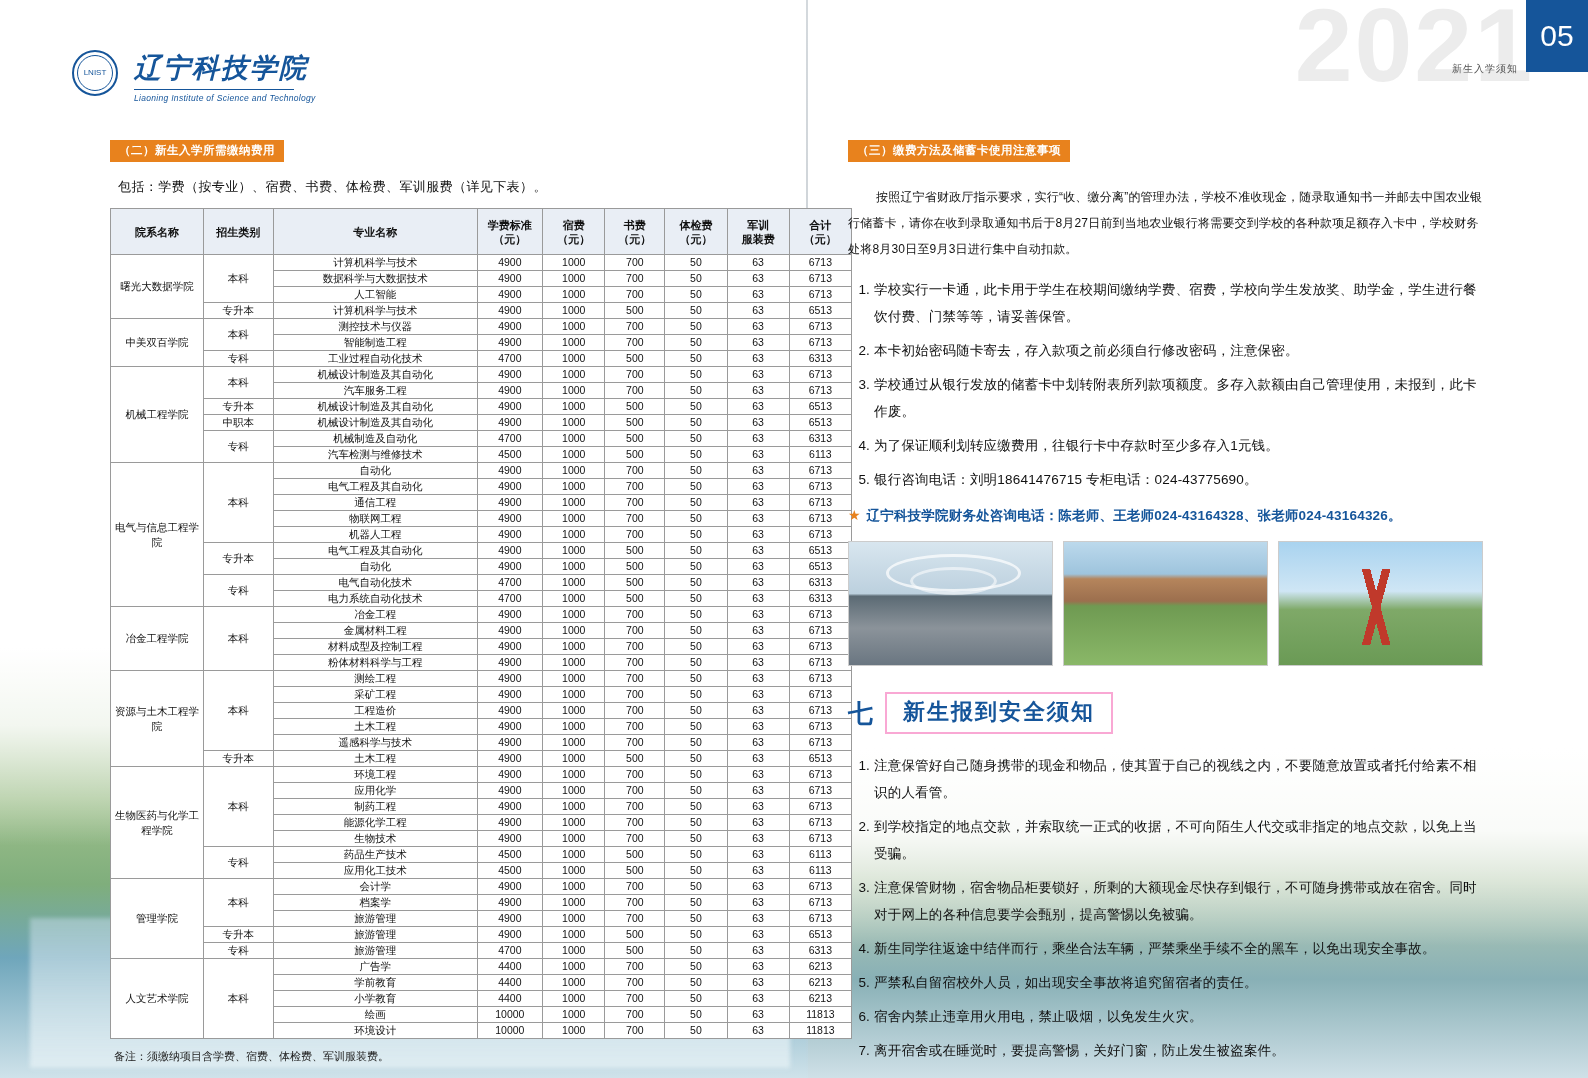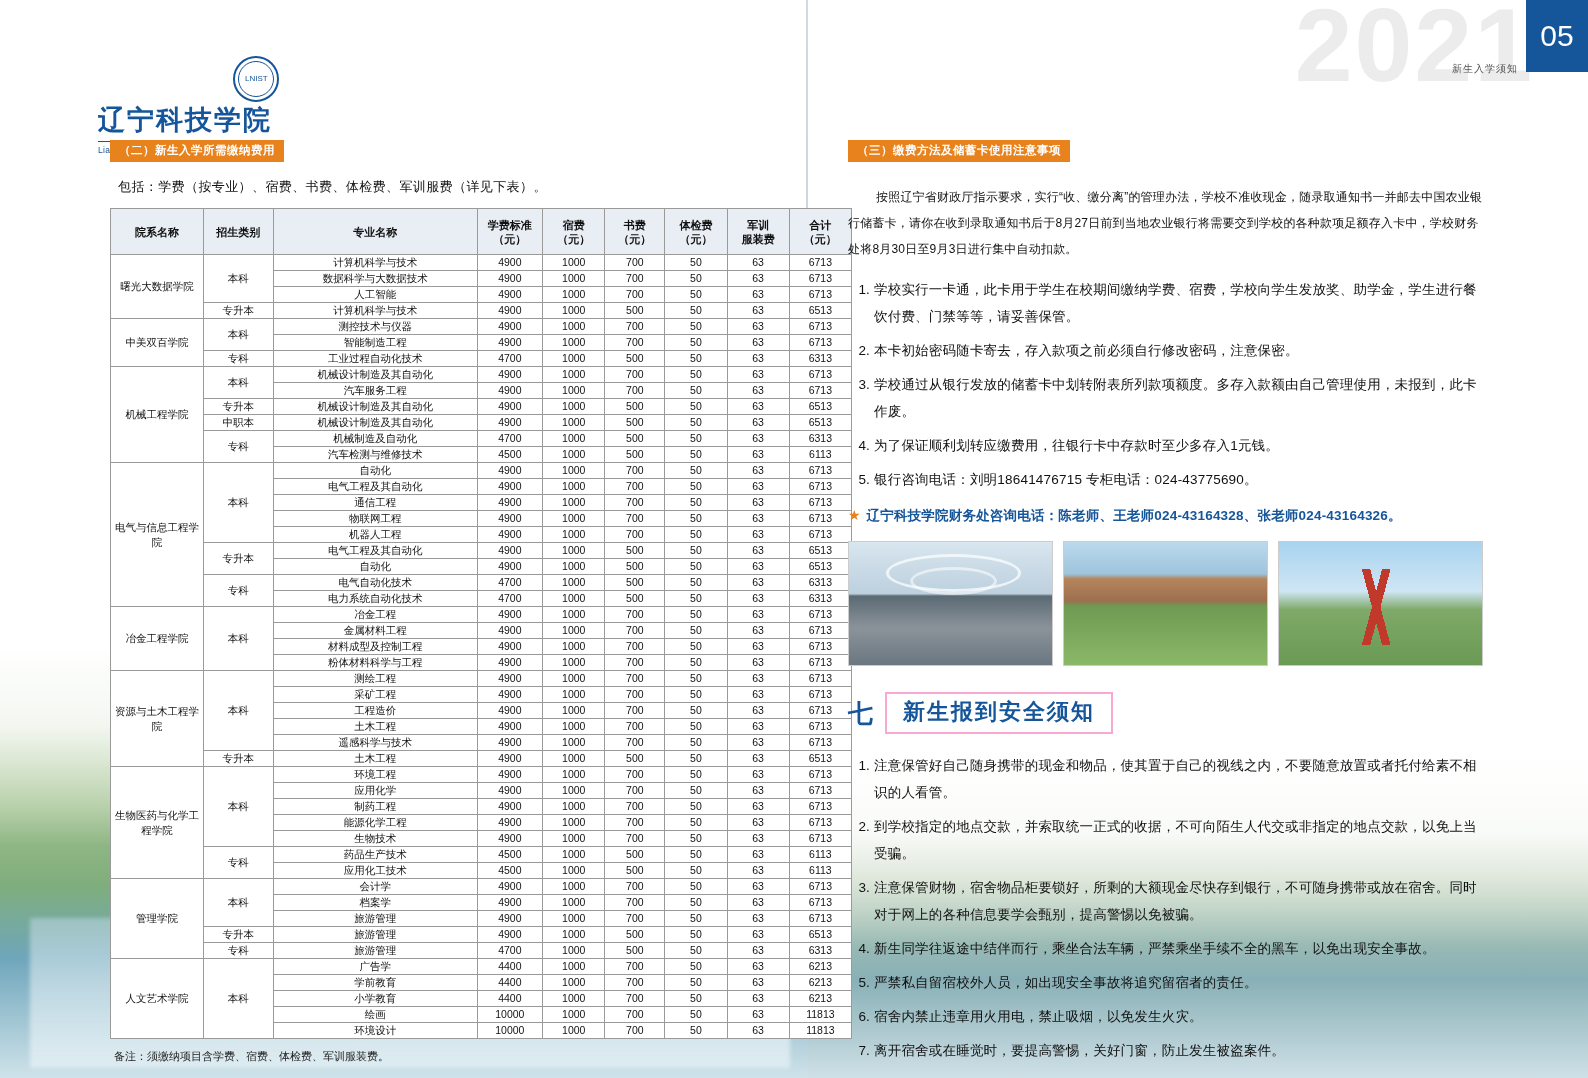--- a/index.html
+++ b/index.html
@@ -45,33 +45,33 @@
   .page-num-box {
     position:absolute; right:0; top:0; width:62px; height:72px;
     background:#15559a; color:#fff; font-size:30px;
     display:flex; align-items:center; justify-content:center;
   }
   .page-num-label {
     position:absolute; right:70px; top:62px; font-size:10px; color:#555;
     letter-spacing:1px;
   }
 
-  .logo-wrap { position:absolute; left:72px; top:56px; display:flex; align-items:flex-end;flex-direction:column; }
+  .logo-wrap { position:absolute; left:72px; top:50px; display:flex; align-items:flex-start; }
   .logo-seal {
     width:46px; height:46px; border-radius:50%;
     border:2px solid #15559a; position:relative; background:#fff;
     display:flex; align-items:center; justify-content:center;
     flex:none;
   }
   .logo-seal:before{
     content:""; position:absolute; width:34px; height:34px; border-radius:50%;
     border:1px solid #15559a;
   }
   .logo-seal span{ font-size:8px; color:#15559a; line-height:1; text-align:center; }
-  .logo-text { margin-left:26px; }
+  .logo-text { margin-left:16px;font-style:italic; }
   .logo-cn {
     font-family:"Liberation Serif","DejaVu Serif",serif;
     font-size:27px; color:#15559a; letter-spacing:2px; font-weight:bold;
   }
   .logo-en { font-size:8.5px; color:#15559a; letter-spacing:.3px; margin-top:3px; }
   .logo-rule { width:160px; height:1px; background:#15559a; margin:3px 0 2px; }
 
   
   .sec-tag {
     display:inline-block; background:#e8821d; color:#fff;

